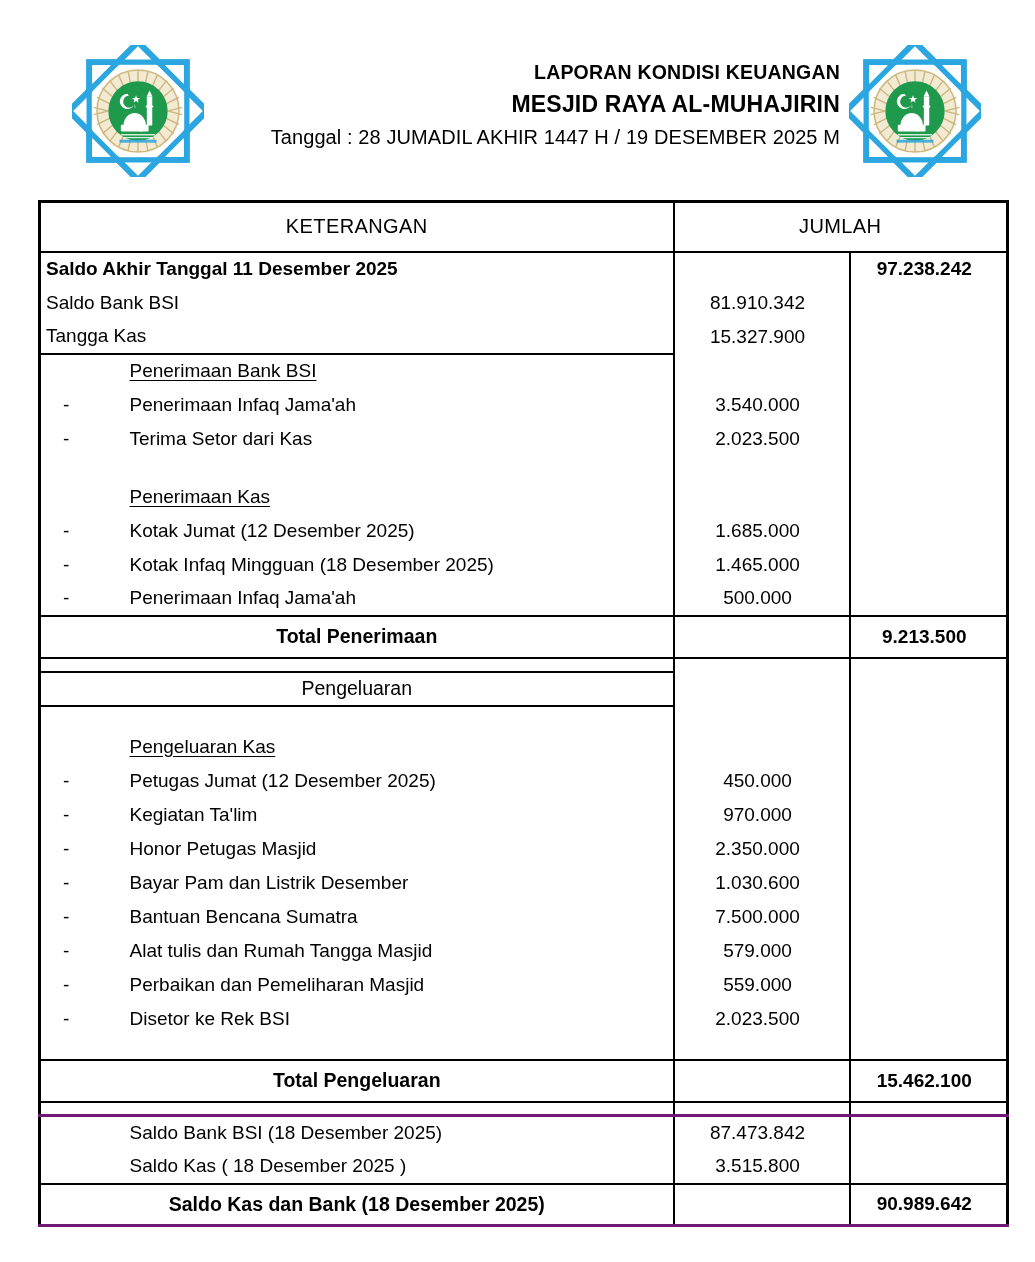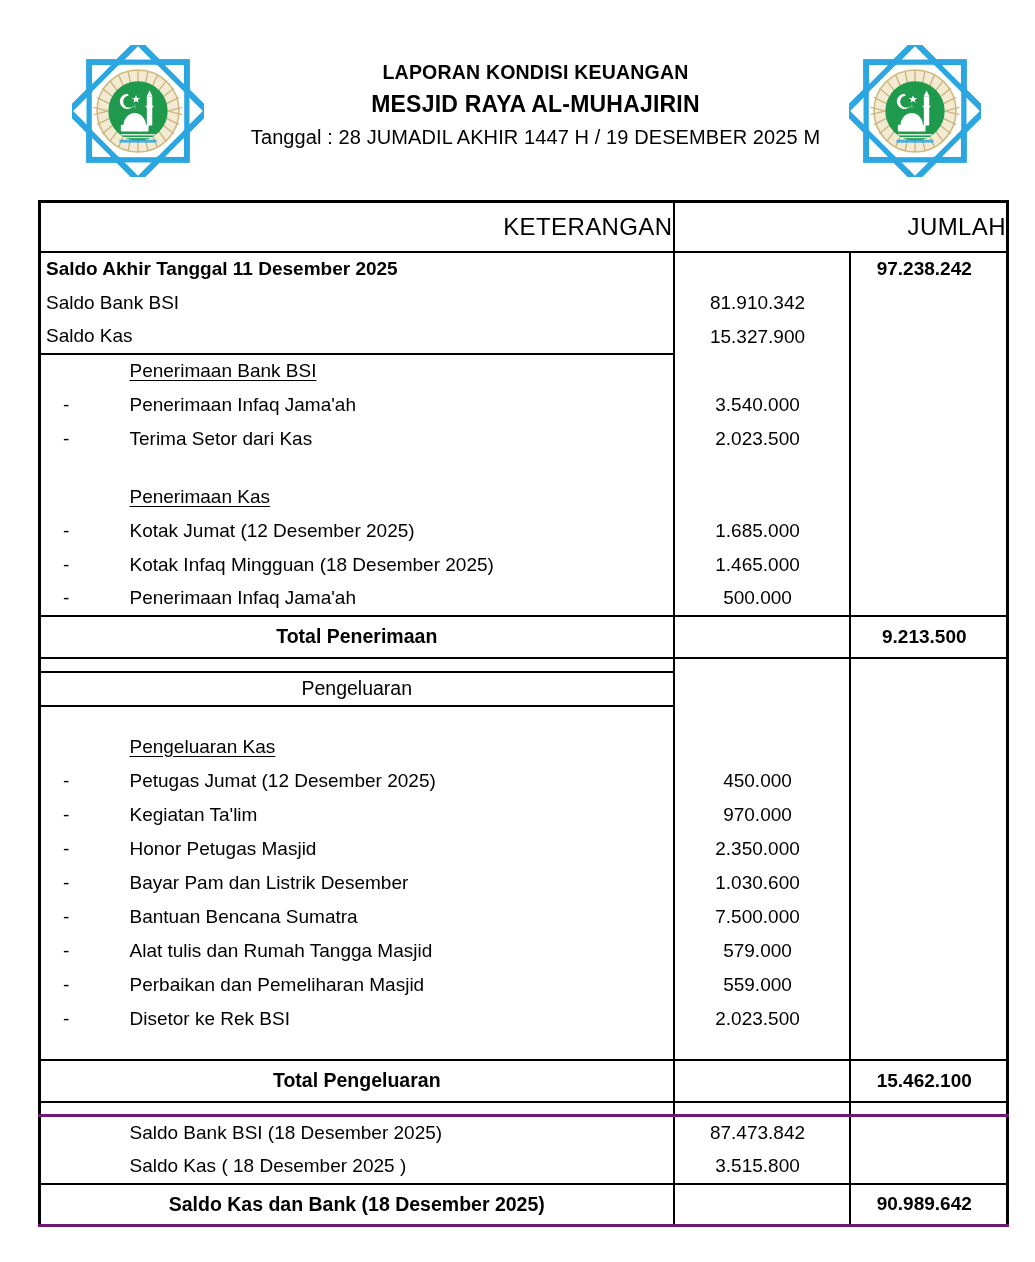--- a/index.html
+++ b/index.html
@@ -27,23 +27,23 @@
     width: 132px;
     height: 132px;
   }
   .logo.left  { left: 72px; }
   .logo.right { left: 849px; }
   .logo svg { display: block; width: 100%; height: 100%; }
 
   .title-block {
     position: absolute;
     left: 215px;
-    right: 179px;
+    right: 195px;
     top: 58px;
-    text-align: center;
+    text-align: right;
   }
   .title-line1 {
     font-size: 19.5px;
     font-weight: bold;
     letter-spacing: 0.2px;
     line-height: 29px;
     white-space: nowrap;
   }
   .title-line2 {
     font-size: 23px;
@@ -89,23 +89,23 @@
   .bt   { border-top: 3px solid #000; }
   .bb   { border-bottom: 3px solid #701a75; }
   .bb-t { border-bottom: 2px solid #000; }
   .bl   { border-left: 3px solid #000; }
   .br   { border-right: 3px solid #000; }
   .bl-t { border-left: 2px solid #000; }
 
   .cell-pad-l { padding-left: 5px !important; }
 
   .hdr-cell {
-    text-align: right;
+    text-align: center;
     font-weight: bold;
-    font-size: 24px;
+    font-size: 20px;
     height: 50px;
     letter-spacing: 0.4px;
   }
 
   .row-h      { height: 34px; }
   .row-gapsm  { height: 14px; }
   .row-gap    { height: 24px; }
   .row-total  { height: 42px; }
 
   .lbl {
@@ -318,21 +318,21 @@
         <td class="num bold bl-t br">97.238.242</td>
       </tr>
 
       <tr class="row-h">
         <td class="lbl bl cell-pad-l" colspan="2">Saldo  Bank BSI</td>
         <td class="num bl-t">81.910.342</td>
         <td class="bl-t br"></td>
       </tr>
 
       <tr class="row-h">
-        <td class="lbl bl bb-t cell-pad-l" colspan="2">Saldo Kas</td>
+        <td class="lbl bl bb-t cell-pad-l" colspan="2">Tangga Kas</td>
         <td class="num bl-t">15.327.900</td>
         <td class="bl-t br"></td>
       </tr>
 
 
       <tr class="row-h">
         <td class="bl"></td>
         <td class="lbl sub indent">Penerimaan Bank  BSI</td>
         <td class="bl-t"></td>
         <td class="bl-t br"></td>

